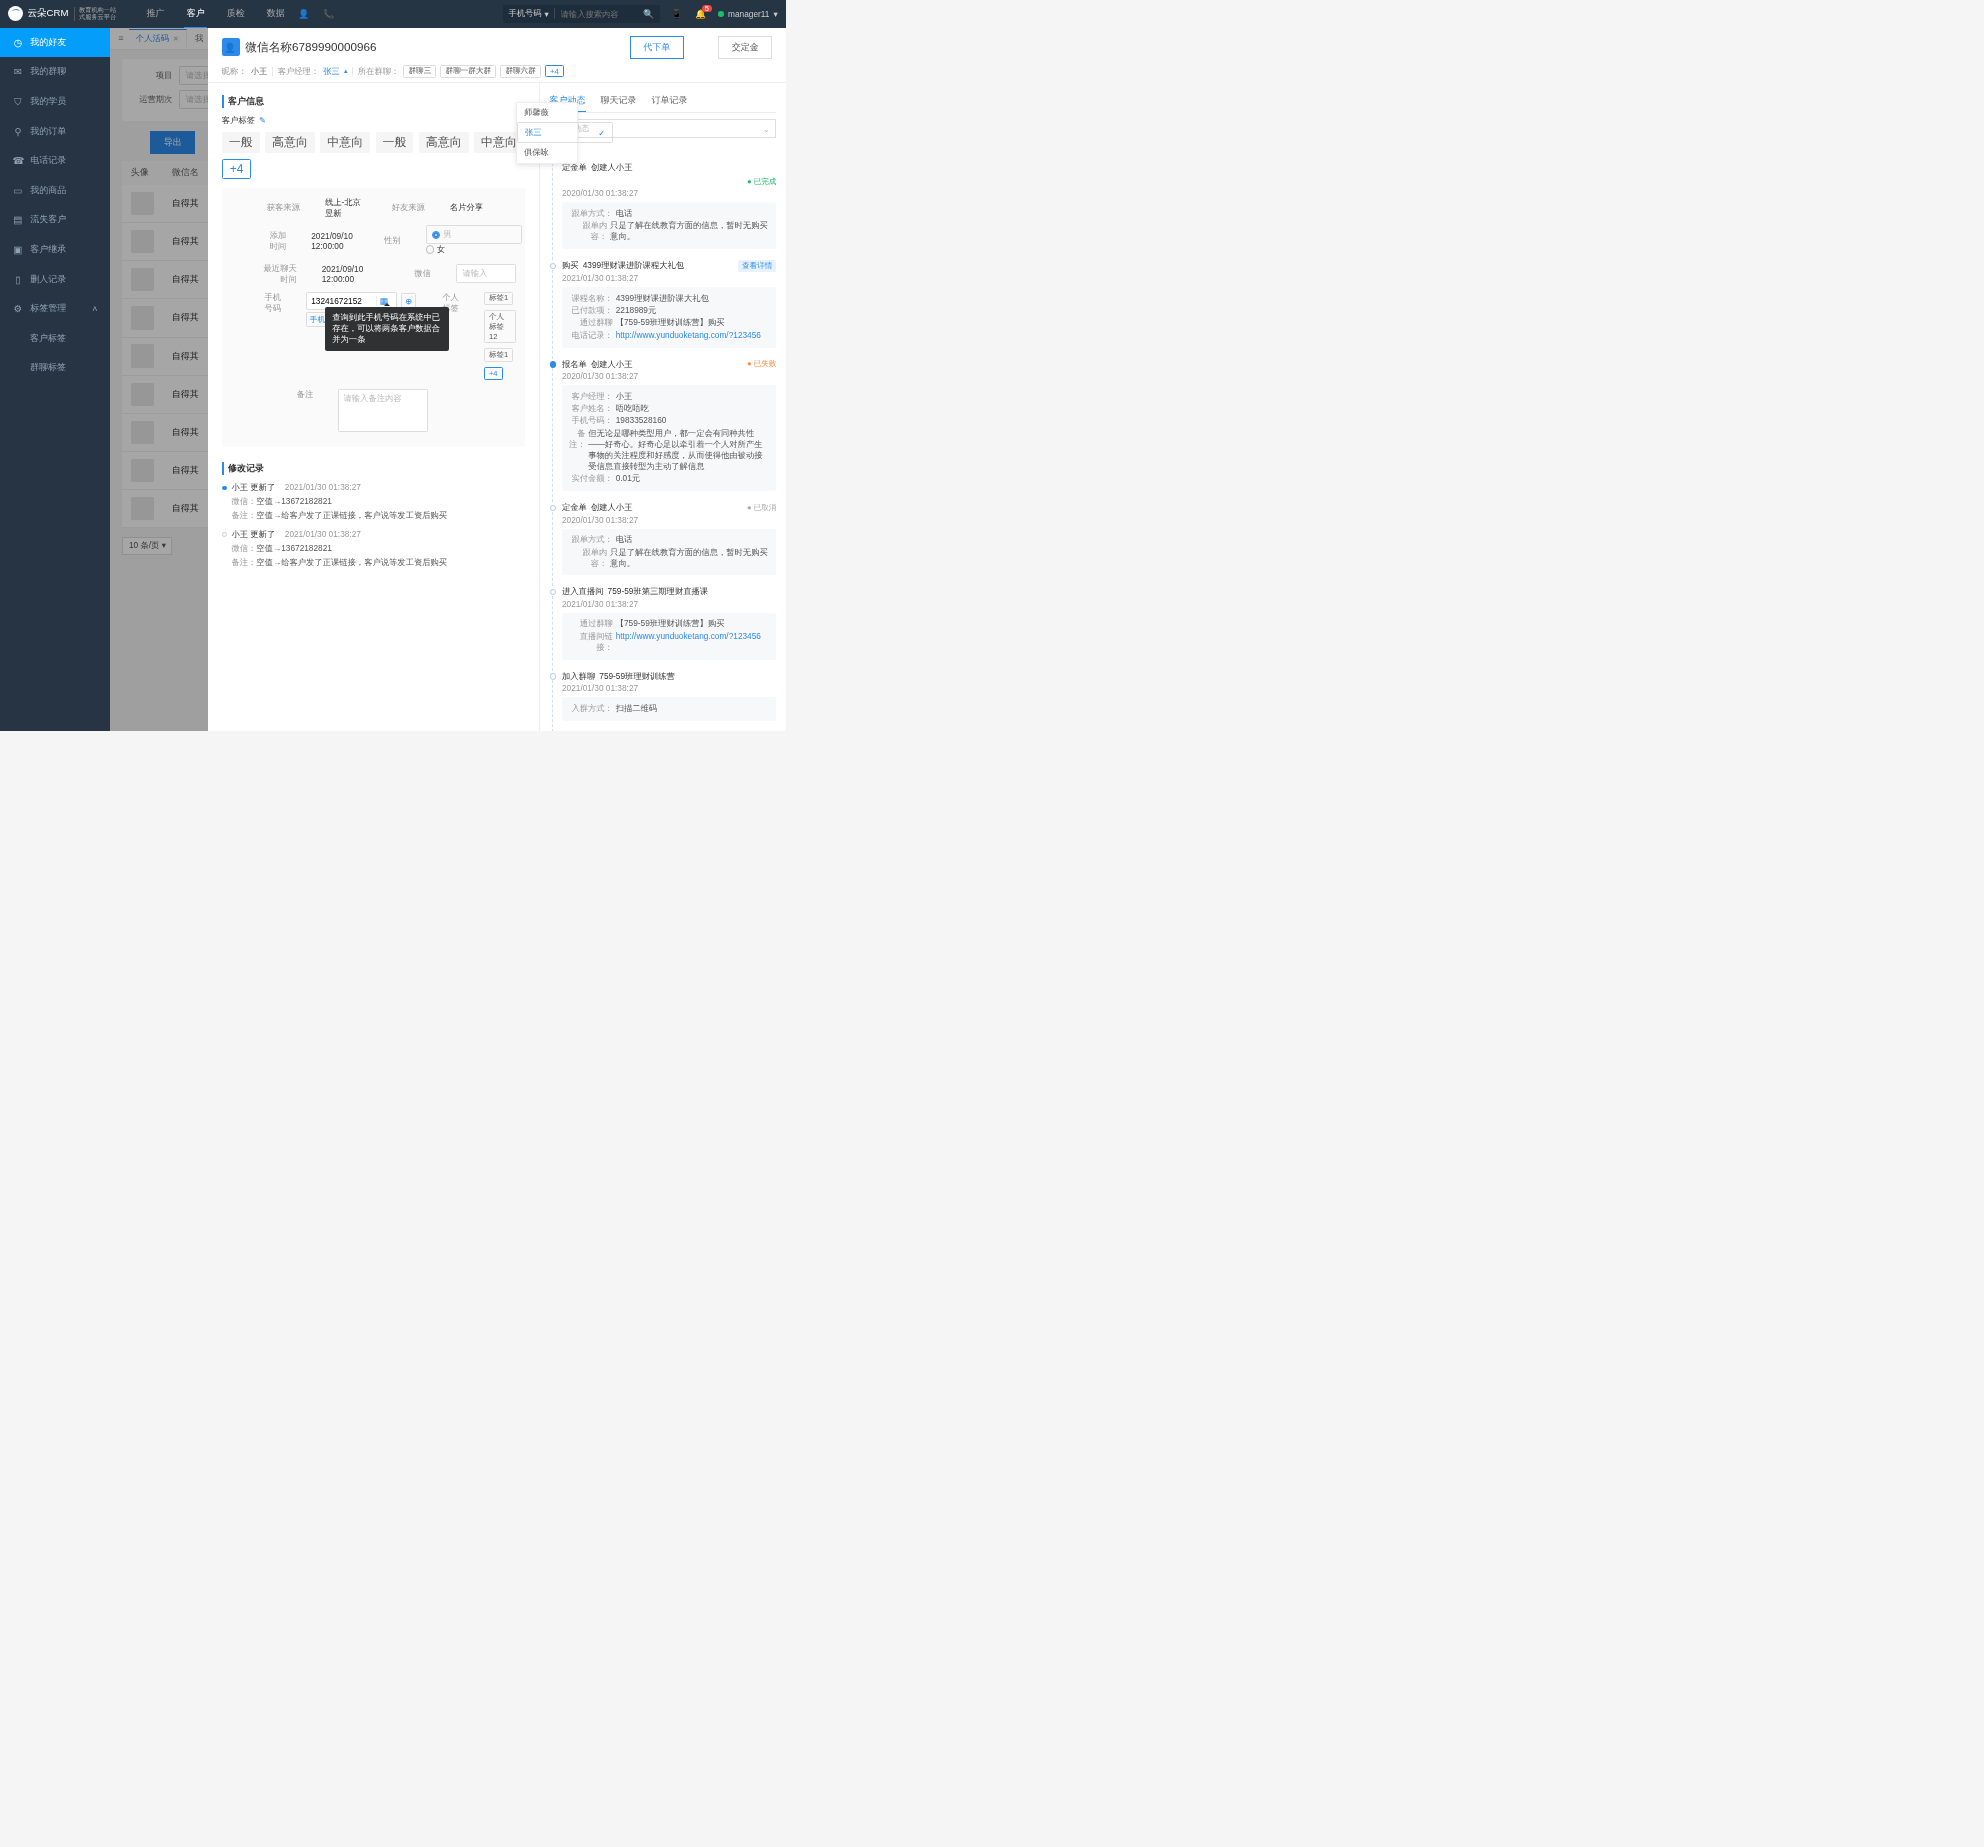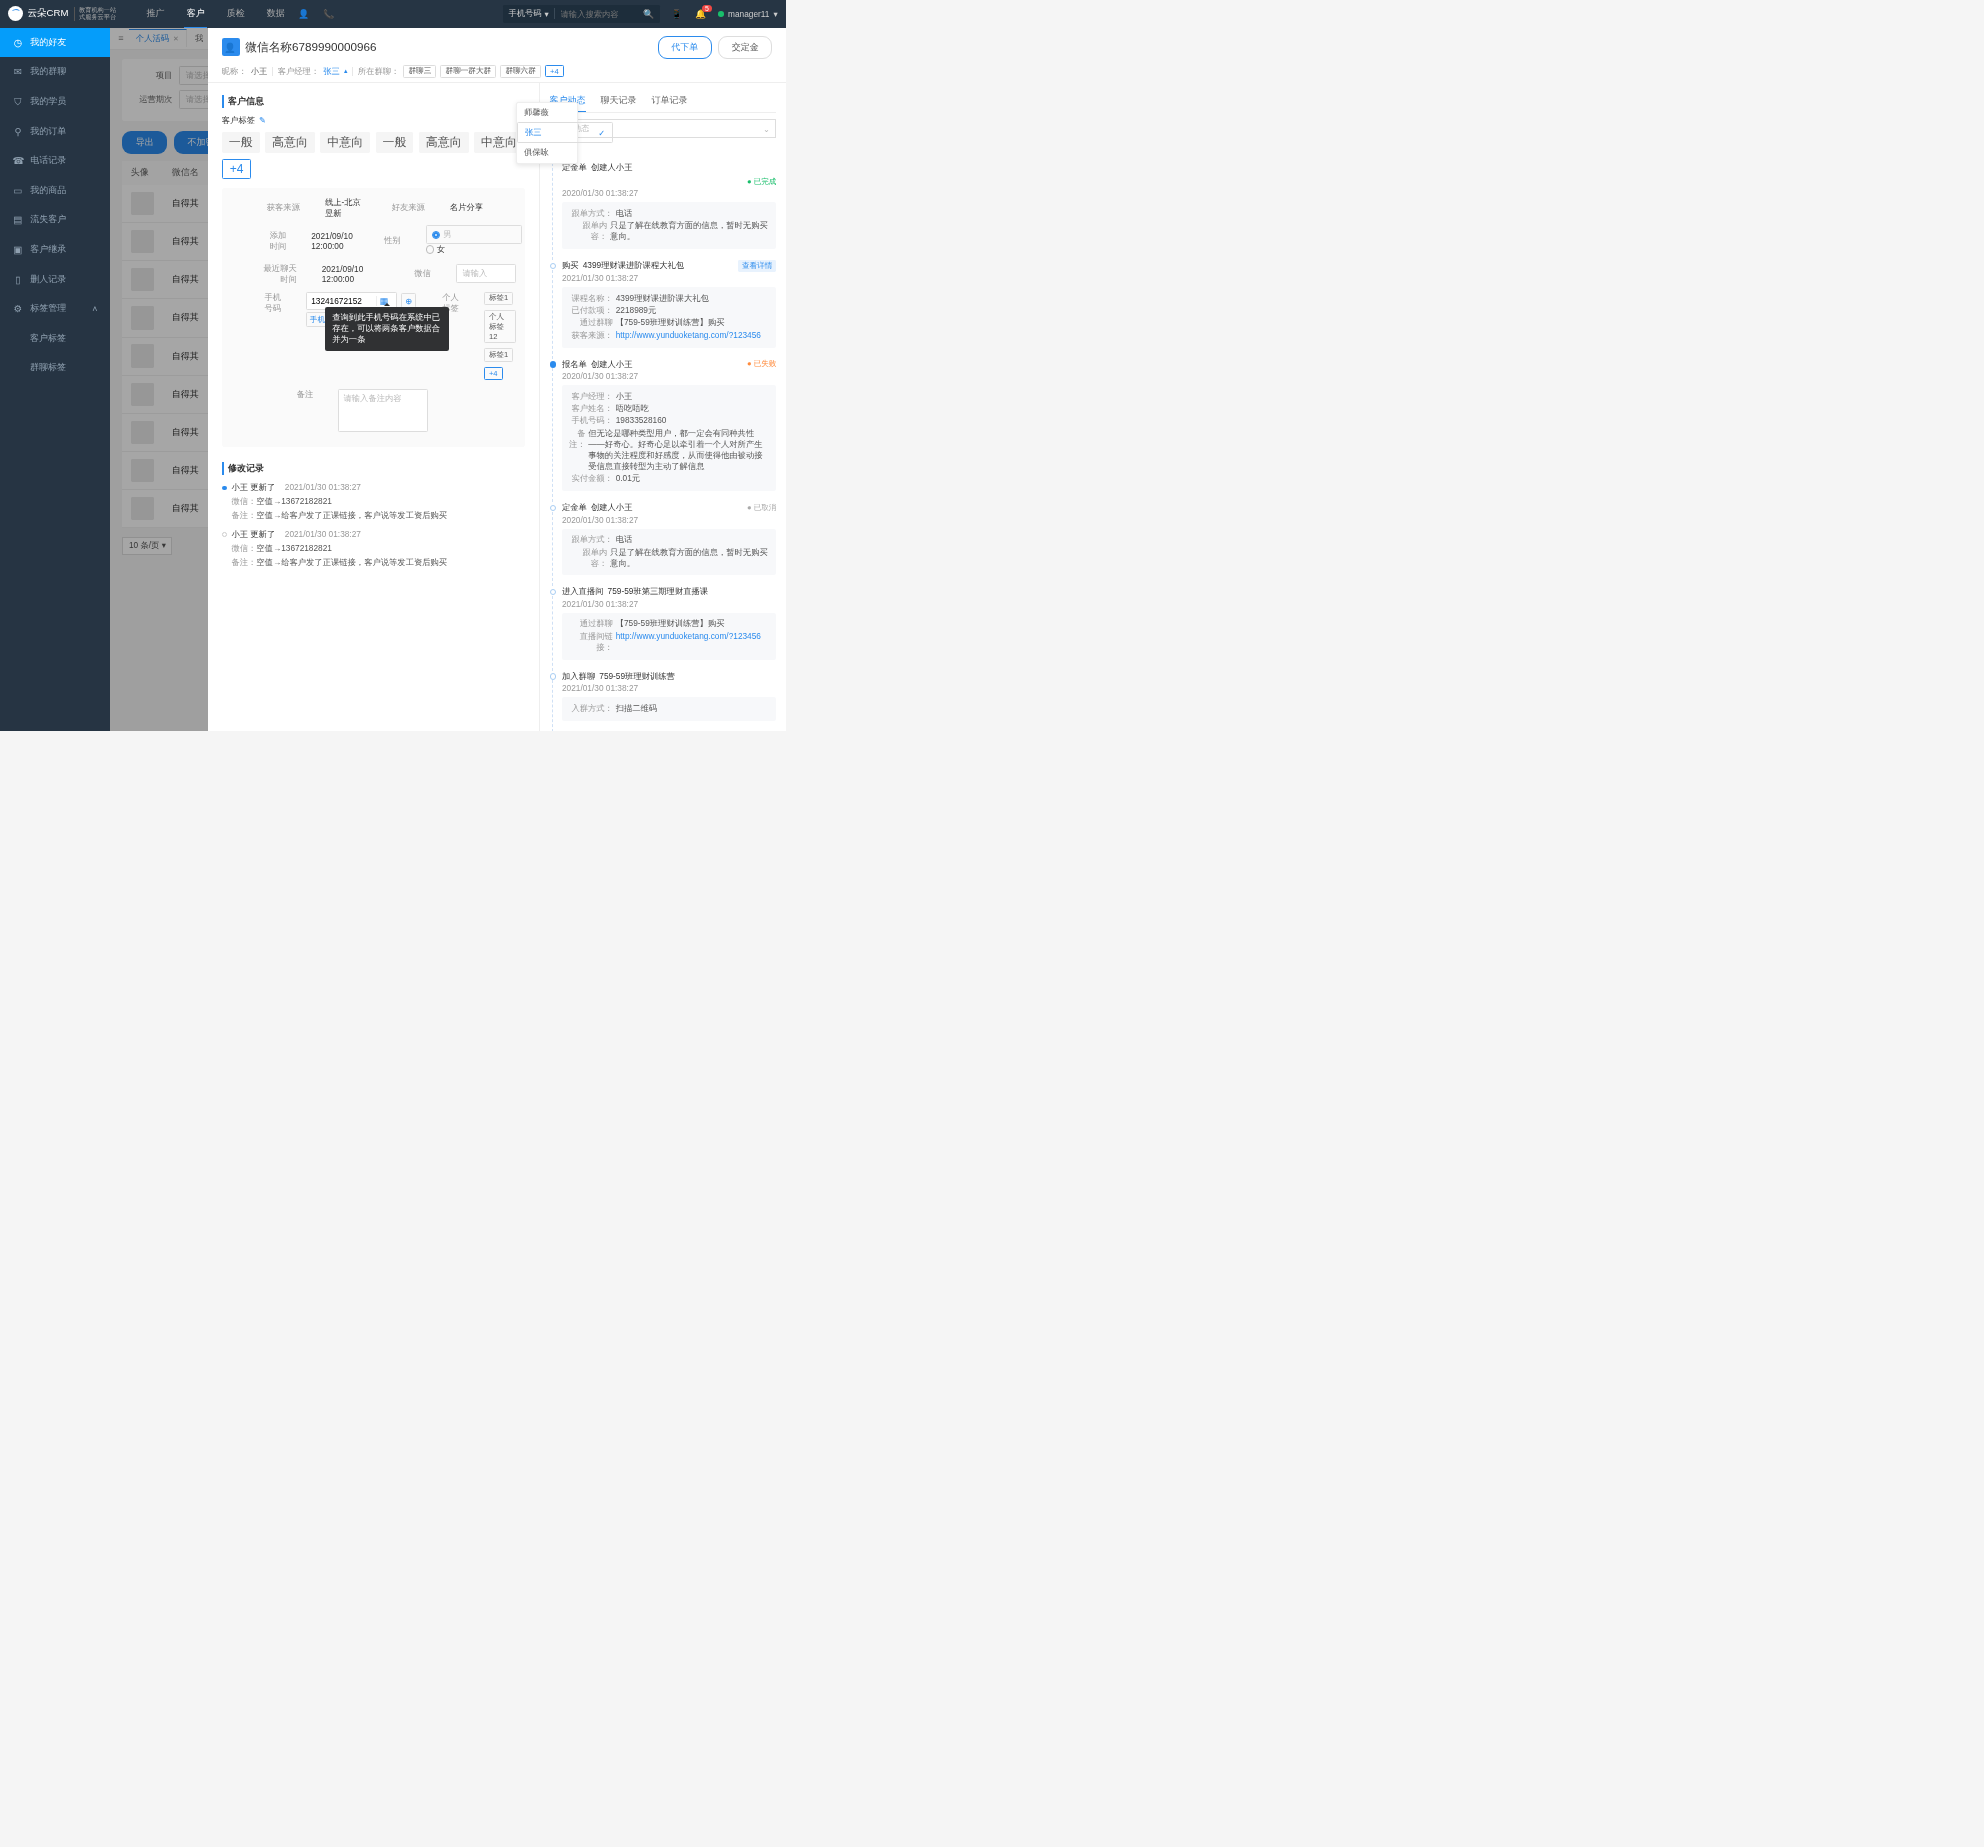--- a/index.html
+++ b/index.html
@@ -41,21 +41,21 @@
 .tab-pill.active { color: #2b8bed; border-top: 1.4px solid #2b8bed; }
 .tab-x { margin-left: 4.1px; color: #aaa; font-size: 6.9px; }
 
 .filters { background: #fff; margin: 9.6px 12.4px 0 12.4px; padding: 6.9px 11px; border-radius: 2.8px; }
 .filter-row { display: flex; align-items: center; gap: 6.9px; margin-bottom: 5.5px; font-size: 8.3px; color: #666; }
 .filter-row .lbl { width: 39px; text-align: right; }
 .sel { border: 0.7px solid #ddd; border-radius: 1.4px; padding: 2.8px 5.5px; min-width: 96px; color: #bbb; }
 
 .list-area { margin: 9.6px 12.4px; }
 .export-row { display: flex; gap: 6.9px; margin-bottom: 6.9px; }
-.btn { padding: 4.1px 12.4px; border-radius: 9px; font-size: 9px; cursor: pointer; border: 0.7px solid transparent; }
+.btn { padding: 4.1px 12.4px; border-radius: 0; font-size: 9px; cursor: pointer; border: 0.7px solid transparent; margin-left: 28px; }
 .btn.primary { background: #2b8bed; color: #fff; }
 .btn.default { background: #fff; border: 0.7px solid #ddd; color: #555; }
 
 .table-head { background: #fafafa; display: flex; padding: 5.5px 8.3px; color: #666; }
 .col-av { width: 41px; }
 .col-name { flex: 1; }
 .table-row { display: flex; align-items: center; padding: 6.9px 8.3px; background: #fff; border-bottom: 0.7px solid #f0f0f0; }
 .av { width: 23.4px; height: 23.4px; border-radius: 1.4px; background: #e8e8e8; }
 .page-sel { margin-top: 8.3px; background:#fff; border:0.7px solid #ddd; display:inline-block; padding:2.8px 5.5px; font-size:8.3px; color:#555;}
 
@@ -477,21 +477,21 @@
               </div>
               <div class="row">
                 <span class="k">已付款项：</span>
                 <span>2218989元</span>
               </div>
               <div class="row">
                 <span class="k">通过群聊</span>
                 <span>【759-59班理财训练营】购买</span>
               </div>
               <div class="row">
-                <span class="k">获客来源：</span>
+                <span class="k">电话记录：</span>
                 <span><a>http://www.yunduoketang.com/?123456</a></span>
               </div>
             </div>
           </div>
           <div class="act">
             <span class="act-dot solid"></span>
     <div class="act-title">
               <span class="t">报名单</span>
               <span>创建人小王</span>
               <span class="act-status st-fail">已失败</span>

